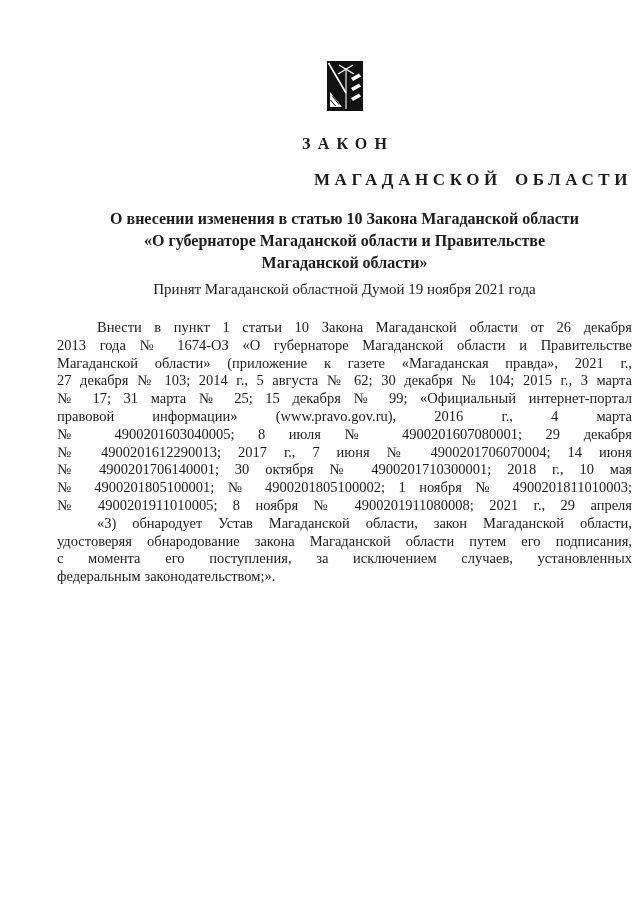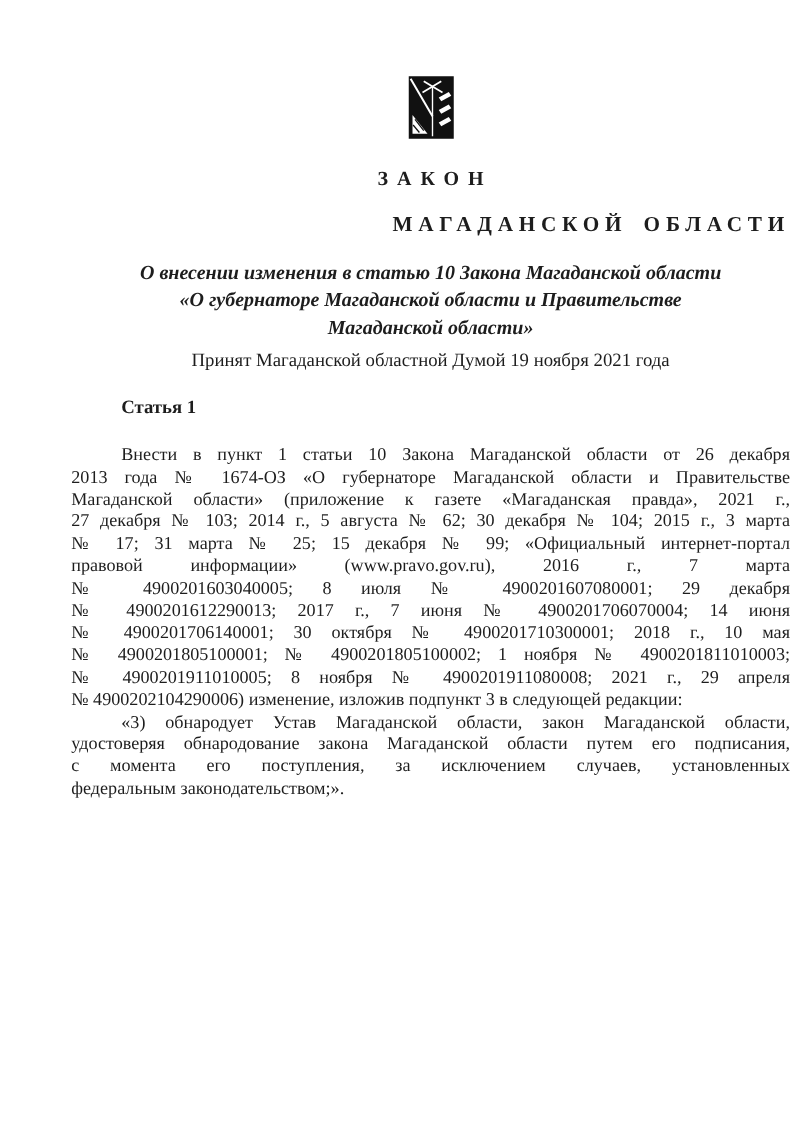--- a/index.html
+++ b/index.html
@@ -40,21 +40,21 @@
     letter-spacing: 0.27em;
     word-spacing: 0.25em;
     text-indent: 0.27em;
   }
   .law-title {
     margin-top: 19px;
     font-weight: 700;
     font-size: 16px;
     line-height: 22px;
   }
-  .law-title .tline { text-align: right; text-align-last: center; font-style: italic; }
+  .law-title .tline { text-align: right; text-align-last: center; }
   .adopted-line {
     margin-top: 7px;
     text-align: center;
     font-size: 15px;
     line-height: 17px;
   }
   .article-heading {
     margin-top: 20px;
     margin-left: 40px;
     font-weight: 700;
@@ -99,36 +99,34 @@
     <div class="region-word">МАГАДАНСКОЙ ОБЛАСТИ</div>
 
     <div class="law-title">
         <div class="tline">О внесении изменения в статью 10 Закона Магаданской области</div>
         <div class="tline">«О губернаторе Магаданской области и Правительстве</div>
         <div class="tline tline-last">Магаданской области»</div>
       </div>
 
     <div class="adopted-line">Принят Магаданской областной Думой 19 ноября 2021 года</div>
 
-    <div class="article-heading">Статья 1</div>
 
     <div class="body-text">
       <div>
           <div class="tline tline-indent">Внести в пункт 1 статьи 10 Закона Магаданской области от 26 декабря</div>
           <div class="tline">2013 года № 1674-ОЗ «О губернаторе Магаданской области и Правительстве</div>
           <div class="tline">Магаданской области» (приложение к газете «Магаданская правда», 2021 г.,</div>
           <div class="tline">27 декабря № 103; 2014 г., 5 августа № 62; 30 декабря № 104; 2015 г., 3 марта</div>
           <div class="tline">№ 17; 31 марта № 25; 15 декабря № 99; «Официальный интернет-портал</div>
-          <div class="tline">правовой информации» (www.pravo.gov.ru), 2016 г., 7 марта</div>
+          <div class="tline">правовой информации» (www.pravo.gov.ru), 2016 г., 4 марта</div>
           <div class="tline">№ 4900201603040005; 8 июля № 4900201607080001; 29 декабря</div>
           <div class="tline">№ 4900201612290013; 2017 г., 7 июня № 4900201706070004; 14 июня</div>
           <div class="tline">№ 4900201706140001; 30 октября № 4900201710300001; 2018 г., 10 мая</div>
           <div class="tline">№ 4900201805100001; № 4900201805100002; 1 ноября № 4900201811010003;</div>
           <div class="tline">№ 4900201911010005; 8 ноября № 4900201911080008; 2021 г., 29 апреля</div>
-          <div class="tline tline-last">№ 4900202104290006) изменение, изложив подпункт 3 в следующей редакции:</div>
         </div>
       <div>
           <div class="tline tline-indent">«3) обнародует Устав Магаданской области, закон Магаданской области,</div>
           <div class="tline">удостоверяя обнародование закона Магаданской области путем его подписания,</div>
           <div class="tline">с момента его поступления, за исключением случаев, установленных</div>
           <div class="tline tline-last">федеральным законодательством;».</div>
         </div>
     </div>
 
   </div>

